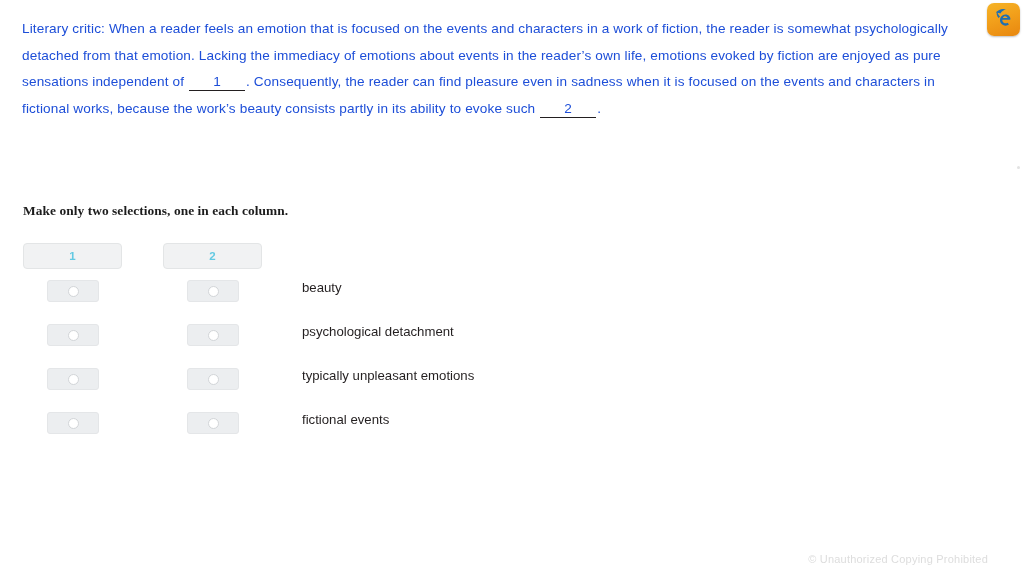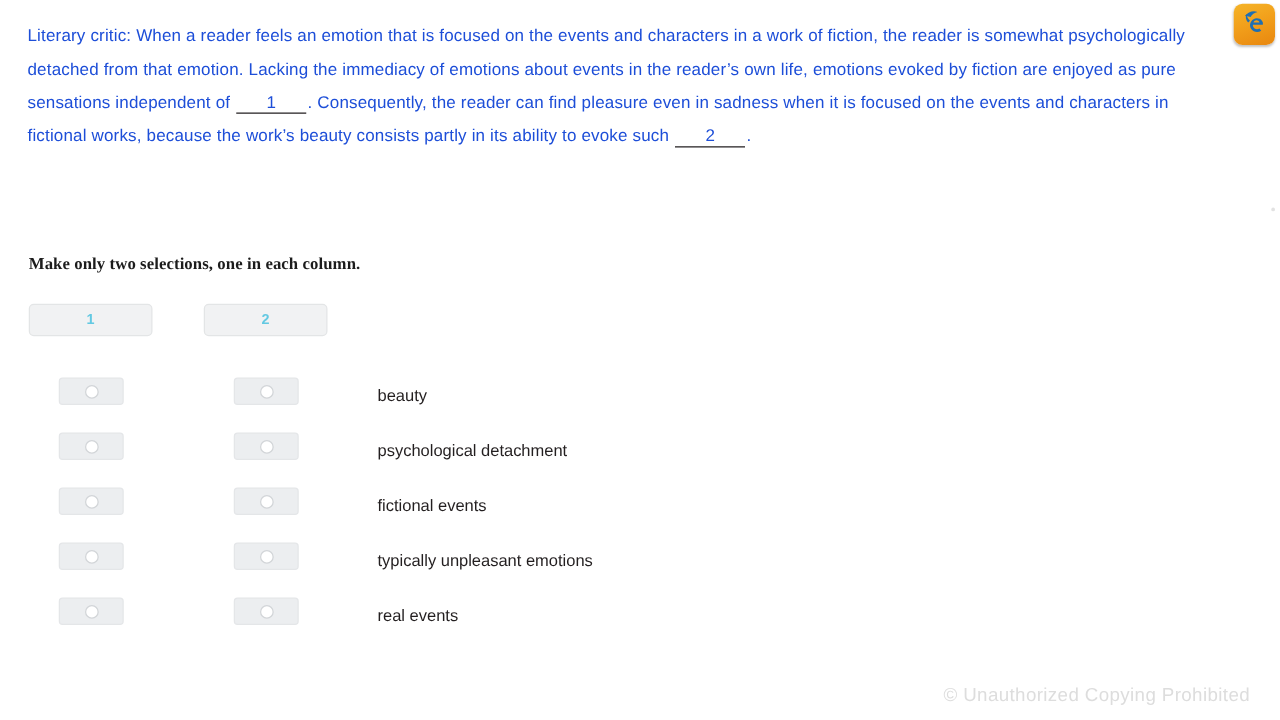--- a/index.html
+++ b/index.html
@@ -97,21 +97,21 @@
     display: flex;
     align-items: center;
     justify-content: center;
     font-size: 11.5px;
     color: #63c9e2;
     font-weight: 600;
   }
 
   .grid-row {
     display: flex;
-    align-items: flex-end;
+    align-items: flex-start;
     height: 44px;
   }
   .radio-cell {
     width: 52px;
     height: 22px;
     box-sizing: border-box;
     background: #eceef0;
     border: 1px solid #e4e6e8;
     border-radius: 3px;
     display: flex;
@@ -133,23 +133,23 @@
     margin-left: 63px;
     font-size: 13.2px;
     color: #231f20;
     white-space: nowrap;
   }
   .option-label.indent { }
 
   
   .footer {
     position: absolute;
-    right: 24px;
+    right: 36px;
     bottom: 11px;
-    font-size: 15px;
+    font-size: 11px;
     color: #dddddd;
     letter-spacing: 0.02em;
   }
 </style>
 </head>
 <body>
 
 <div class="brand-icon">
   <svg width="33" height="33" viewBox="0 0 33 33" aria-hidden="true">
     <path d="M9 9.5 C11.5 6.5 15.5 5 19 6.5 C16.5 7 14.5 8.5 13.5 10.5 Z" fill="#1f6fb2"></path>
@@ -190,36 +190,27 @@
         </div>
         <div class="option-label indent">psychological detachment</div>
       </div>
       <div class="grid-row">
         <div class="radio-cell col1">
           <span class="radio-dot"></span>
         </div>
         <div class="radio-cell col2">
           <span class="radio-dot"></span>
         </div>
+        <div class="option-label indent">typically unpleasant emotions</div>
+      </div>
+      <div class="grid-row">
+        <div class="radio-cell col1">
+          <span class="radio-dot"></span>
+        </div>
+        <div class="radio-cell col2">
+          <span class="radio-dot"></span>
+        </div>
         <div class="option-label">fictional events</div>
-      </div>
-      <div class="grid-row">
-        <div class="radio-cell col1">
-          <span class="radio-dot"></span>
-        </div>
-        <div class="radio-cell col2">
-          <span class="radio-dot"></span>
-        </div>
-        <div class="option-label indent">typically unpleasant emotions</div>
-      </div>
-      <div class="grid-row">
-        <div class="radio-cell col1">
-          <span class="radio-dot"></span>
-        </div>
-        <div class="radio-cell col2">
-          <span class="radio-dot"></span>
-        </div>
-        <div class="option-label">real events</div>
       </div>
     </div>
 </div>
 
 <div class="footer">© Unauthorized Copying Prohibited</div>
 
 </body></html>

